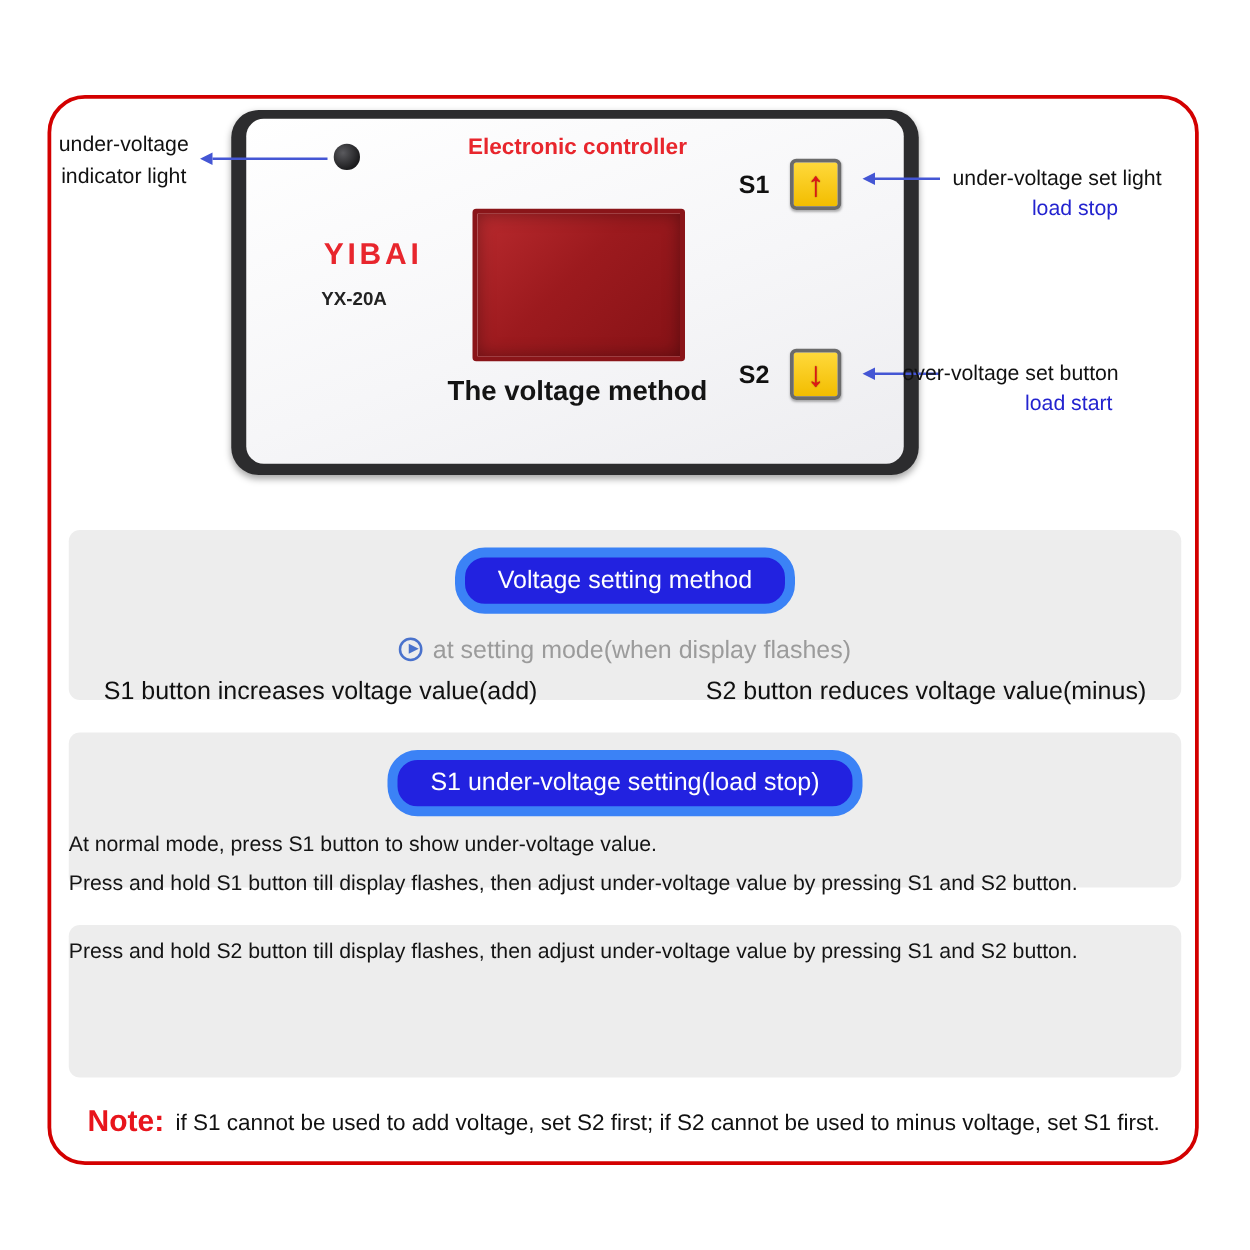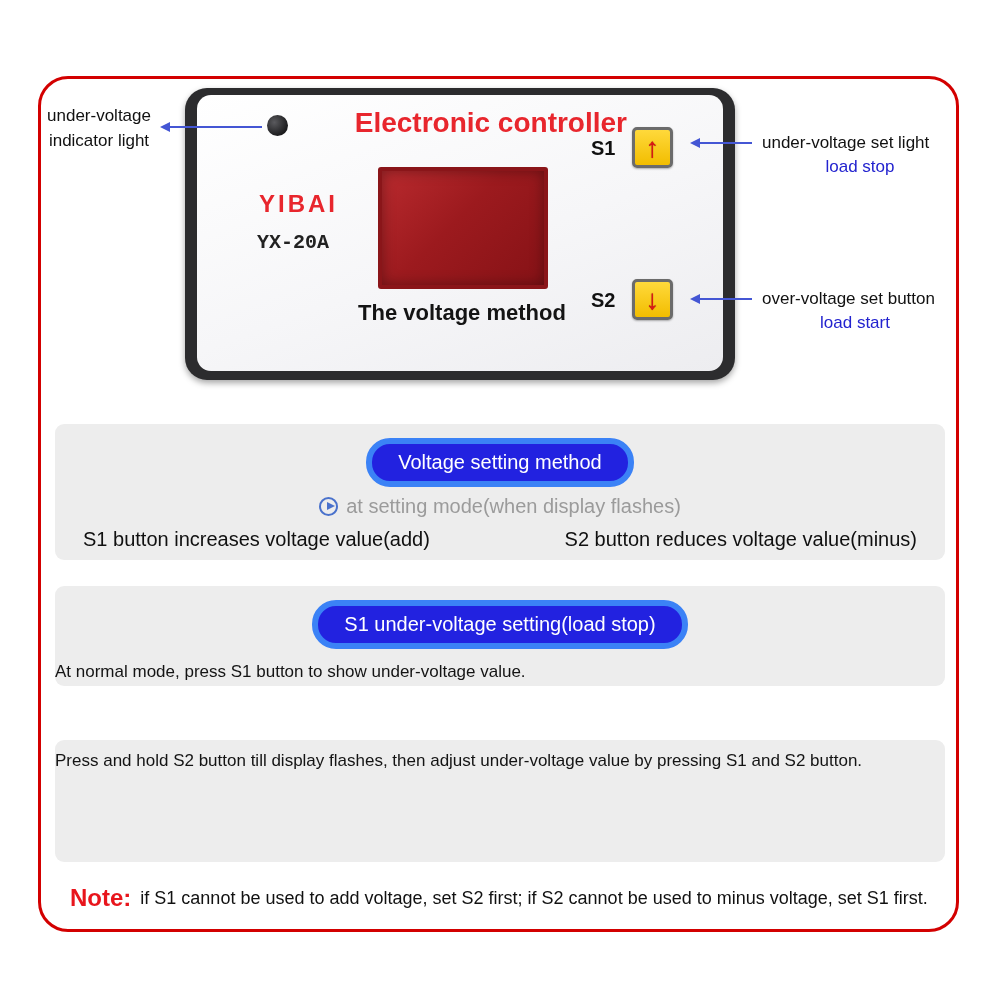--- a/index.html
+++ b/index.html
@@ -11,25 +11,25 @@
     border:3px solid #d30000; border-radius:30px; }
 
   
   .device { position:absolute; left:185px; top:88px; width:550px; height:292px;
     background:#2c2c2e; border-radius:22px; box-shadow:0 3px 6px rgba(0,0,0,.35); }
   .panel { position:absolute; left:12px; top:7px; right:12px; bottom:9px;
     background:linear-gradient(160deg,#ffffff 0%,#f6f6f8 55%,#ededf0 100%);
     border-radius:14px; }
   .indicator { position:absolute; left:70px; top:20px; width:21px; height:21px; border-radius:50%;
     background:radial-gradient(circle at 35% 35%, #5a5a5e, #1c1c1e 70%); }
-  .dev-title { position:absolute; left:100px; top:12px; width:330px; text-align:right;
-    color:#e8262d; font-weight:bold; font-size:28px; }
+  .dev-title { position:absolute; left:100px; top:12px; width:330px; text-align:center;
+    color:#e8262d; font-weight:bold; font-size:18px; }
   .brand { position:absolute; left:62px; top:95px; color:#e8262d; font-weight:bold;
     font-size:24px; letter-spacing:3px; }
-  .model { position:absolute; left:60px; top:136px; color:#222; font-weight:bold; font-size:20px;font-family:Liberation Mono, monospace; }
+  .model { position:absolute; left:60px; top:136px; color:#222; font-weight:bold; font-size:15px; }
   .display { position:absolute; left:181px; top:72px; width:170px; height:122px;
     background:linear-gradient(135deg,#b92a2e 0%,#9c1a1e 45%,#861216 100%);
     border:4px solid #8a1519; border-radius:3px;
     box-shadow:inset 0 0 14px rgba(0,0,0,.35); }
   .caption { position:absolute; left:100px; top:205px; width:330px; text-align:center;
     color:#141414; font-weight:bold; font-size:22px; }
   .s-label { position:absolute; font-weight:bold; font-size:20px; color:#111; }
   .s1-label { left:394px; top:42px; }
   .s2-label { left:394px; top:194px; }
   .s-button { position:absolute; width:41px; height:41px; border:3px solid #6b6b6b; border-radius:5px;
@@ -39,42 +39,42 @@
   .s2-button { left:435px; top:184px; }
   .s-arrow { font-size:28px; font-weight:bold; color:#e01616; line-height:1;
     text-shadow:0 0 1px #7a0c0c; }
 
   
   .ann-text { position:absolute; font-size:17px; color:#111; }
   .ind-label { left:36px; top:104px; width:126px; text-align:center; line-height:1.45; }
   .ann-sub { position:absolute; font-size:17px; color:#2323cf; text-align:center; }
   .r1-label { left:762px; top:133px; }
   .r1-sub  { left:762px; top:157px; width:196px; }
-  .r2-label { left:762px; top:289px; }
+  .r2-label { left:722px; top:289px; }
   .r2-sub  { left:762px; top:313px; width:186px; }
   .ann-line { position:absolute; height:2px; background:#4456d4; }
   .ann-head { position:absolute; width:0; height:0;
     border-top:5px solid transparent; border-bottom:5px solid transparent;
     border-right:10px solid #4456d4; }
   .l-line { left:170px; top:126px; width:92px; }
   .l-head { left:160px; top:122px; }
   .r1-line { left:700px; top:142px; width:52px; }
   .r1-head { left:690px; top:138px; }
   .r2-line { left:700px; top:298px; width:52px; }
   .r2-head { left:690px; top:294px; }
 
   
   .box { position:absolute; left:55px; width:890px; background:#ededed; border-radius:9px; }
   .box-1 { top:424px; height:136px; }
-  .box-2 { top:586px; height:100px; }
+  .box-2 { top:586px; height:124px; }
   .box-3 { top:740px; height:122px; }
   .pill-row { text-align:center; margin-top:14px; }
   .pill { display:inline-block; background:#2222e0; color:#ffffff; font-size:20px;
-    padding:7px 26px; border-radius:24px; border:6px solid #3b82f6; }
-  .subtitle { text-align:center; color:#9b9b9b; font-size:20px; margin-top:8px; }
+    padding:7px 26px; border-radius:24px; border:8px solid #3b82f6; }
+  .subtitle { text-align:center; color:#9b9b9b; font-size:20px; margin-top:18px; }
   .play-icon { display:inline-block; width:19px; height:19px; border:2px solid #4a72cc;
     border-radius:50%; position:relative; vertical-align:-3px; margin-right:8px; }
   .play-icon::after { content:""; position:absolute; left:6px; top:3px;
     border-left:8px solid #4a72cc; border-top:4px solid transparent; border-bottom:4px solid transparent; }
   .rules-row { display:flex; justify-content:space-between; padding:0 28px; margin-top:10px;
     font-size:20px; color:#101010;text-align:center; }
   .box-line { font-size:17px; color:#141414; margin-top:11px; white-space:nowrap; }
   .box-line.first { margin-top:13px; }
 
   
@@ -136,20 +136,21 @@
       <span>S1 button increases voltage value(add)</span>
       <span>S2 button reduces voltage value(minus)</span>
     </div>
   </div>
 
   <div class="box box-2">
     <div class="pill-row">
       <span class="pill">S1 under-voltage setting(load stop)</span>
     </div>
     <div class="box-line first">At normal mode, press S1 button to show under-voltage value.</div>
+    <div class="box-line">Press and hold S1 button till display flashes, then adjust under-voltage value by pressing S1 and S2 button.</div>
   </div>
 
   <div class="box box-3">
     <div class="box-line">Press and hold S2 button till display flashes, then adjust under-voltage value by pressing S1 and S2 button.</div>
   </div>
 
   <div class="note">
     <span class="note-label">Note:</span>
     <span class="note-text">if S1 cannot be used to add voltage, set S2 first;  if S2 cannot be used to minus voltage, set S1 first.</span>
   </div>

